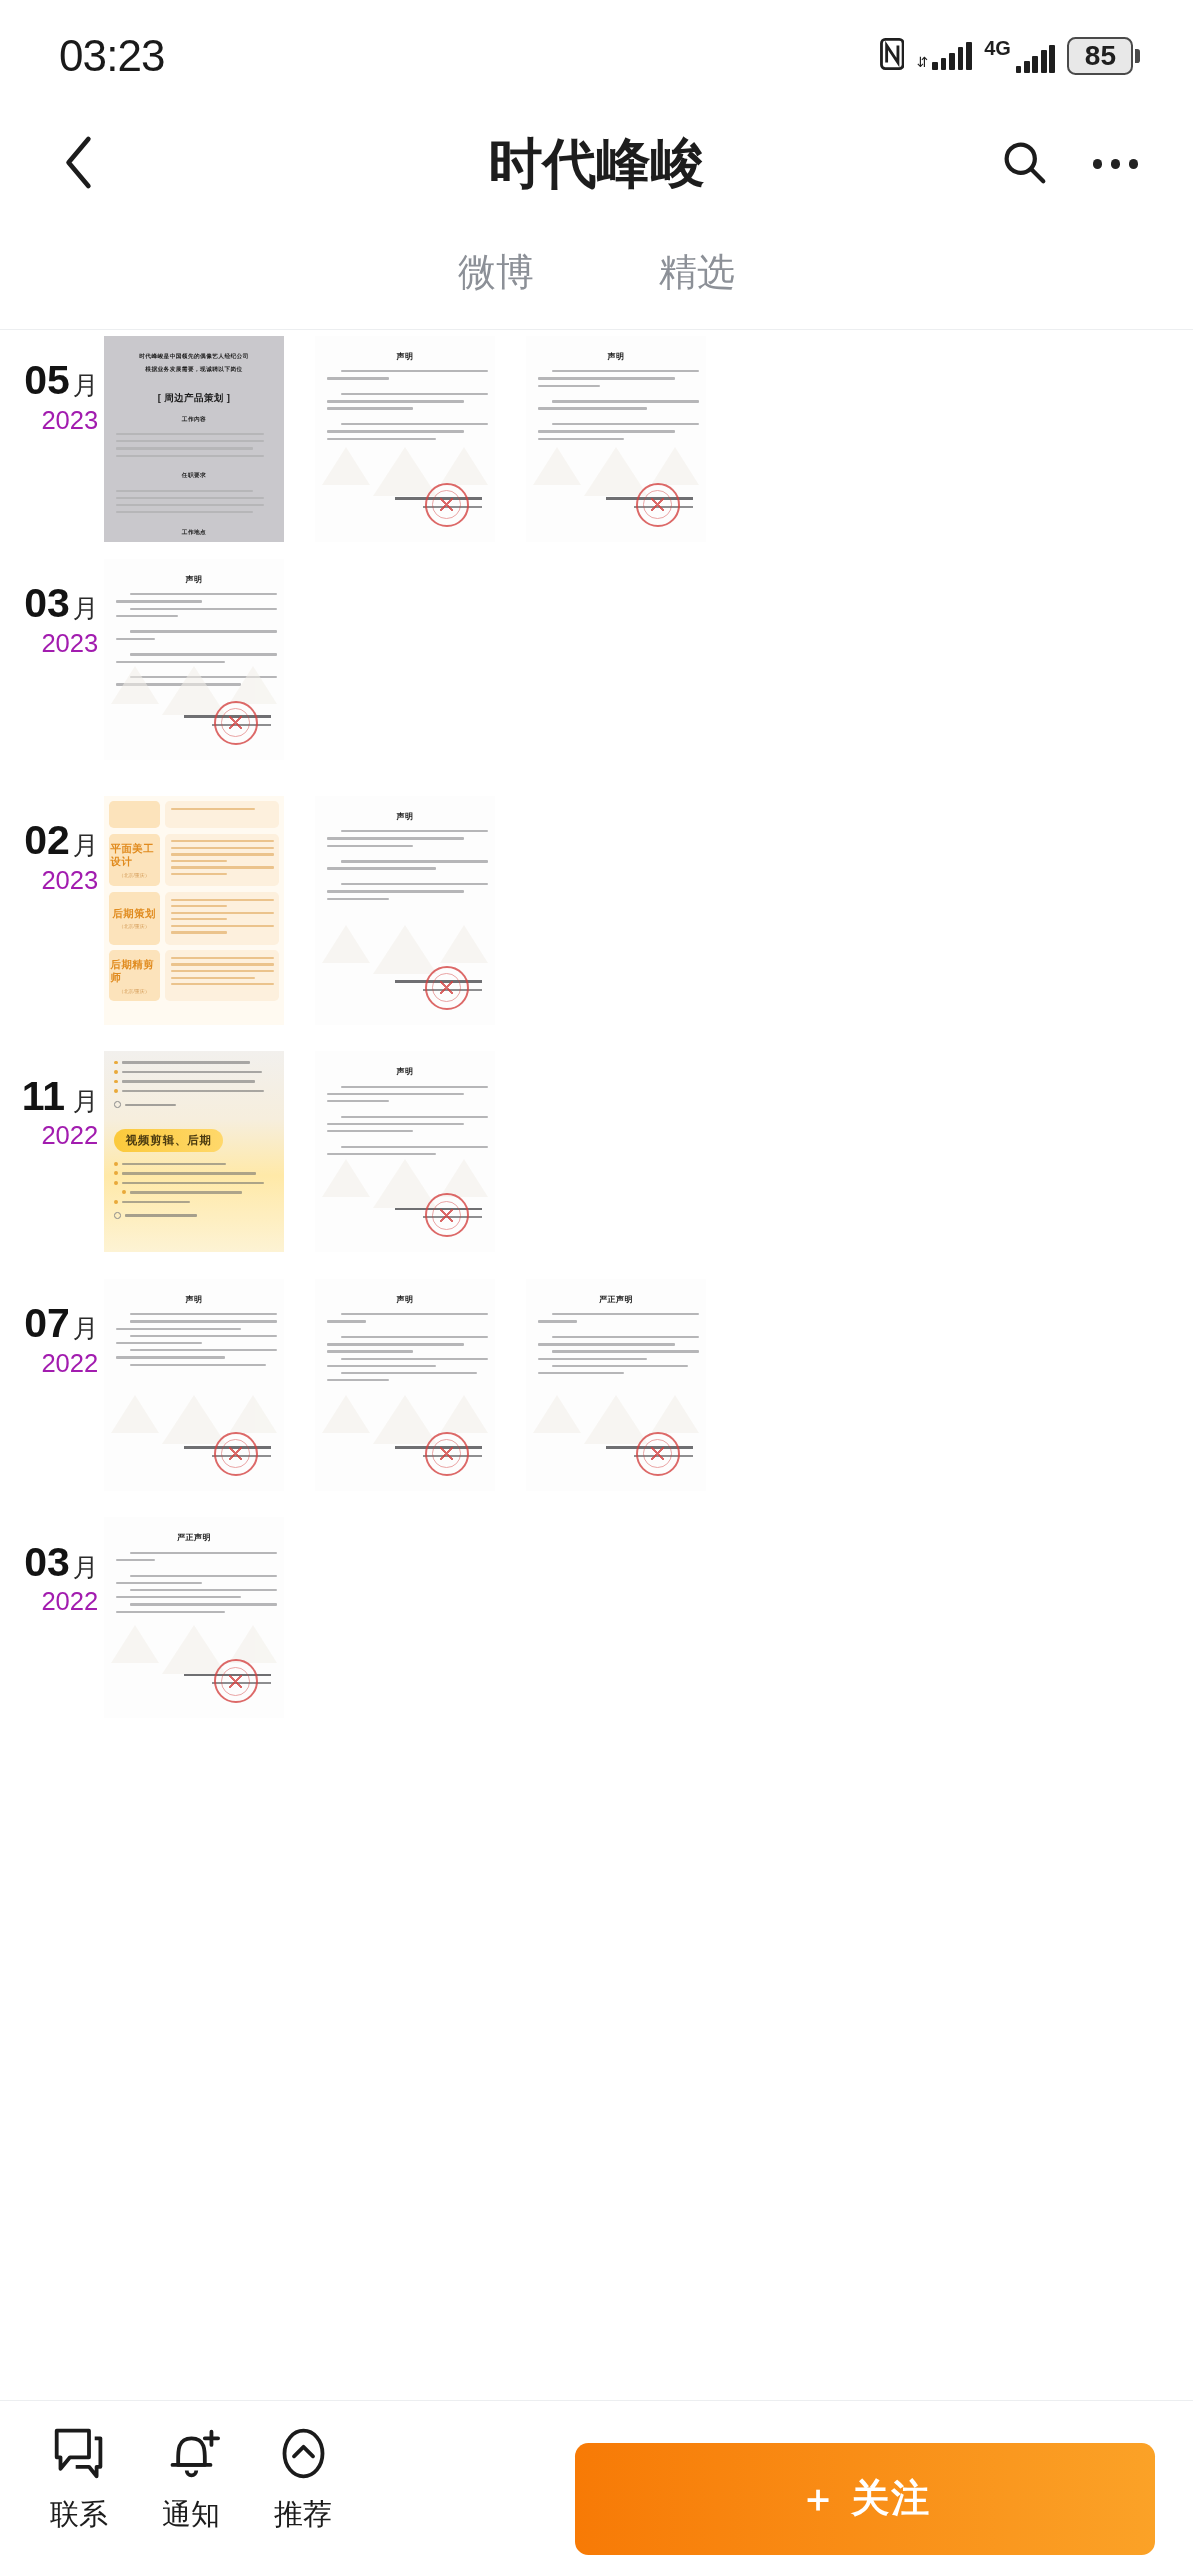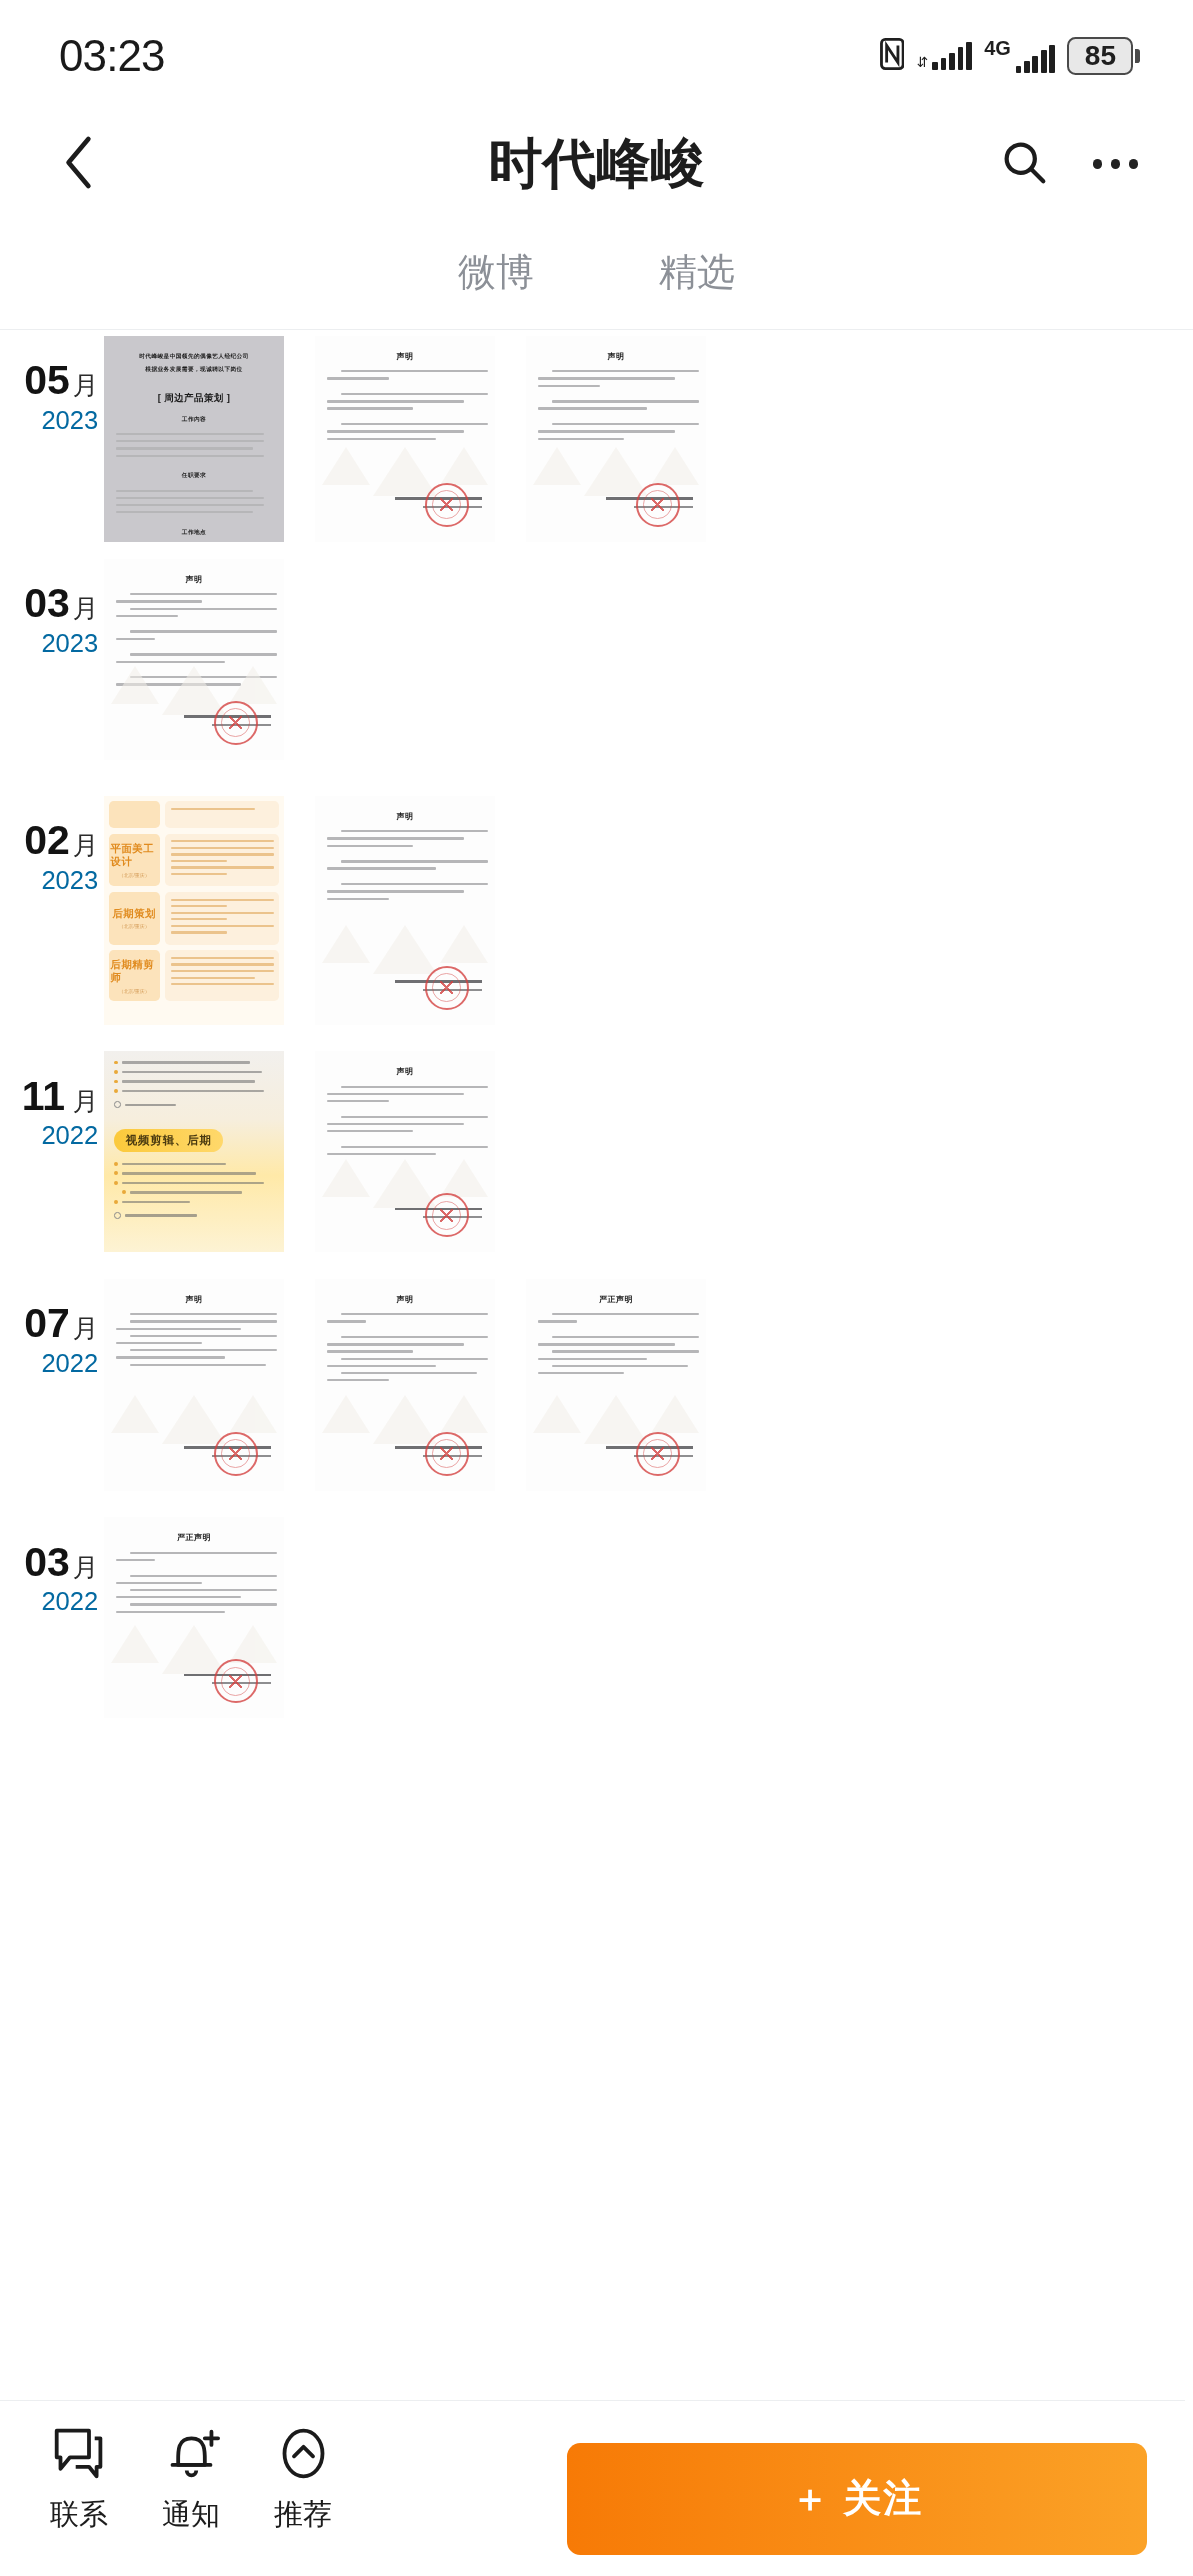--- a/index.html
+++ b/index.html
@@ -166,21 +166,21 @@
     white-space: nowrap;
   }
   .date-month .mon-char {
     font-size: 25.6px;
     font-weight: 500;
     color: #2b2b2b;
     margin-left: 2.8px;
   }
   .date-year {
     font-size: 25.6px;
-    color: #0369a1;
+    color: #a21caf;
     margin-top: 6.6px;
     line-height: 1;
   }
   .thumbs {
     display: flex;
     gap: 31px;
     padding-left: 0;
   }
   .thumb {
     width: 180px;
@@ -368,21 +368,21 @@
     font-size: 11.4px;
     font-weight: 700;
     color: #4a3a10;
     letter-spacing: 0.9px;
     margin: 7.6px 0 10.4px 0;
   }
 
   
   .bottom-bar {
     position: absolute;
-    bottom: 0; left: 0; right: 8px;
+    bottom: 0; left: 0; right: 0;
     height: 176px;
     background: #fff;
     border-top: 0.9px solid #eceef0;
     display:flex;
     align-items: center;
     padding: 0 38px 17px 23px;
   }
   .bb-item {
     width: 112px;
     display:flex; flex-direction:column;

